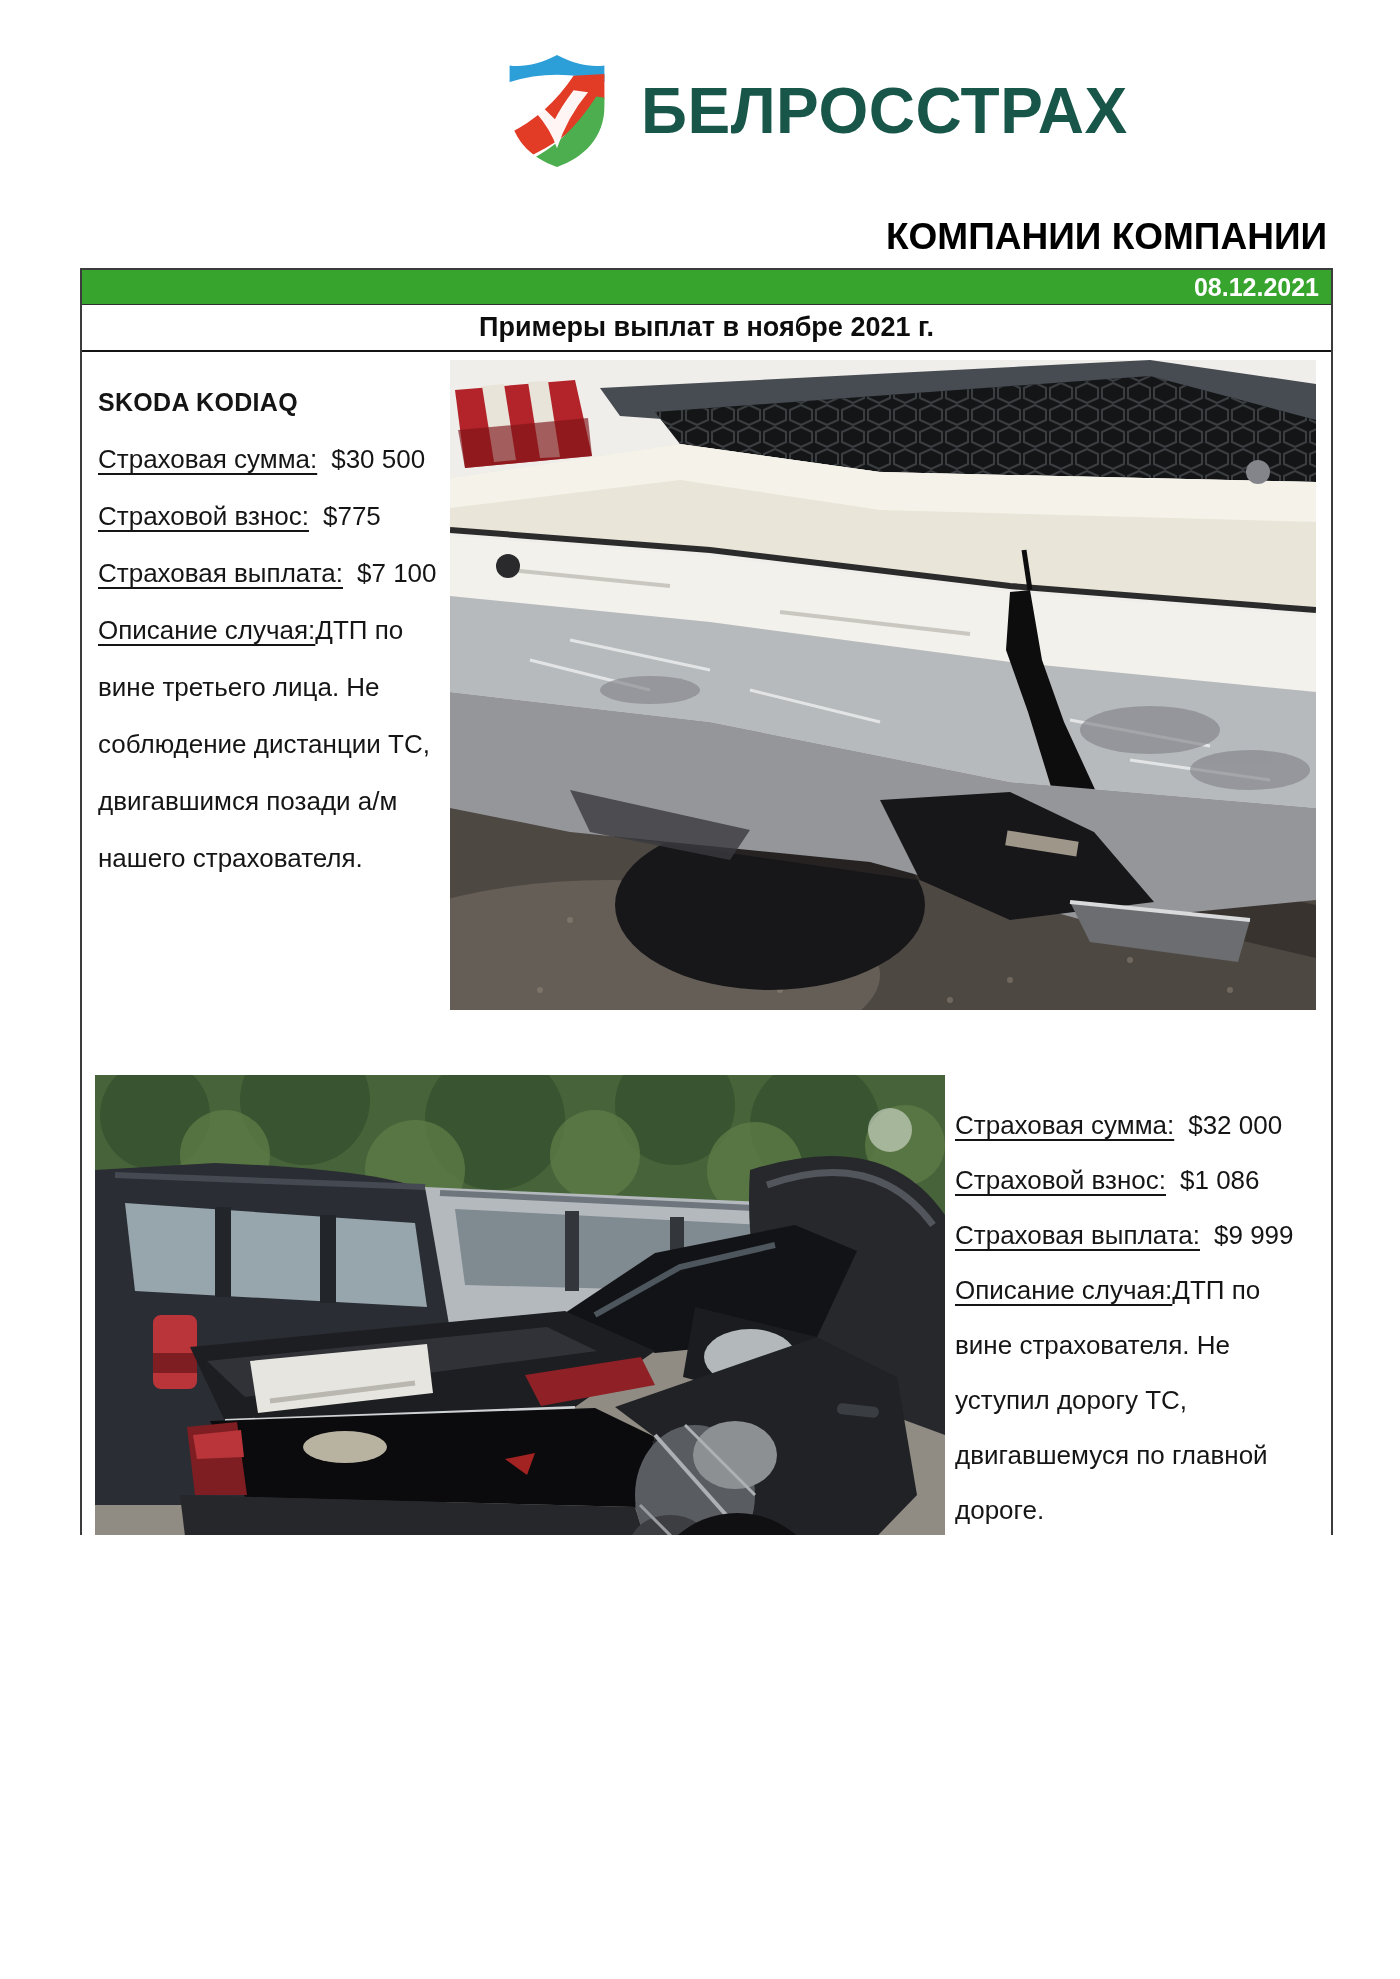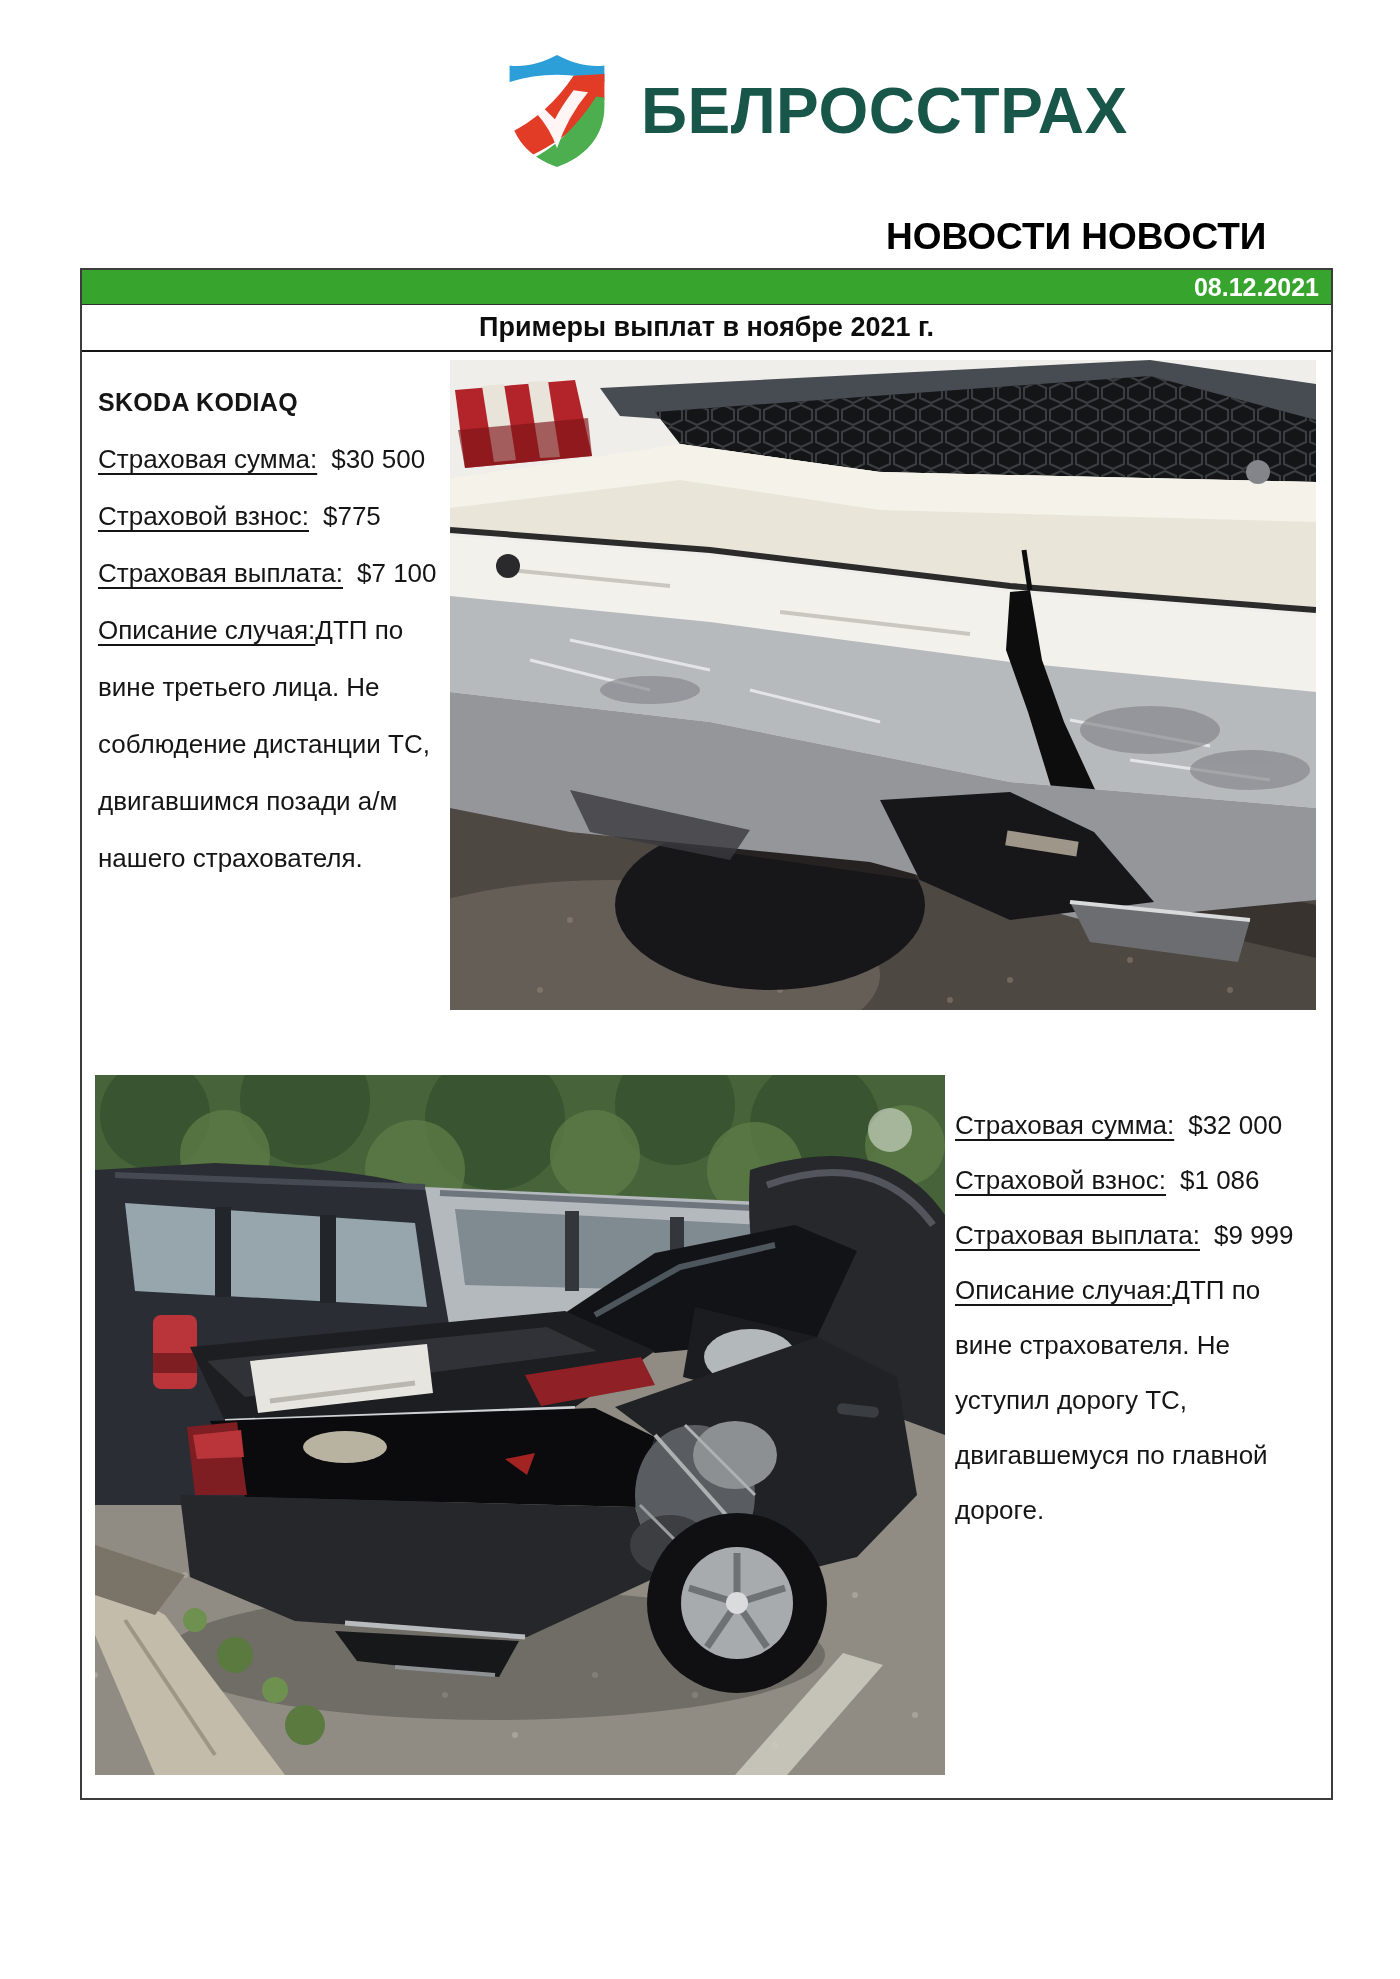--- a/index.html
+++ b/index.html
@@ -1,17 +1,17 @@
 <!DOCTYPE html>
 <html><head>
 <meta charset="utf-8">
 <style>
   html,body { margin:0; padding:0; background:#ffffff; }
   .page {
-    position:relative; width:1400px; height:1979px; background:#fff;
+    position:relative; width:1400px; height:1535px; background:#fff;
     font-family:"Liberation Sans", sans-serif; color:#151515; overflow:hidden;
   }
   
   .logo { position:absolute; left:505px; top:52px; height:118px; display:flex; align-items:center; }
   .logo svg.shield { width:104px; height:116px; display:block; }
   .brand {
     margin-left:32px; font-size:64px; font-weight:800; letter-spacing:0.5px;
     color:#175649; white-space:nowrap; line-height:1;
   }
   
@@ -65,21 +65,21 @@
         <rect x="-2" y="-2" width="104" height="116" fill="#ffffff"></rect>
         <path d="M-2,-2 H102 V30 Q50,12 -2,30 Z" fill="#2D9FD8"></path>
         <path d="M-6,82 Q38,64 66,22 L102,20 L102,38 Q62,84 18,102 Z" fill="#E23B26"></path>
         <path d="M22,104 Q58,88 88,42 L102,44 L102,70 Q88,100 50,114 Q34,110 22,104 Z" fill="#4CAE4F"></path>
         <path d="M30,58 Q44,74 50,92 Q60,62 80,38 L66,36 Q54,52 48,64 Q42,58 38,54 Z" fill="#ffffff" opacity="0.95"></path>
       </g>
     </svg>
     <div class="brand">БЕЛРОССТРАХ</div>
   </div>
 
-  <div class="section-heading">НОВОСТИ НОВОСТИ</div>
+  <div class="section-heading">КОМПАНИИ КОМПАНИИ</div>
 
   <div class="frame">
     <div class="datebar">
       <span class="date">08.12.2021</span>
     </div>
     <div class="titlerow">Примеры выплат в ноябре 2021 г.</div>
   </div>
 
   <div class="case skoda-block">
     <div class="line model">SKODA KODIAQ</div>

